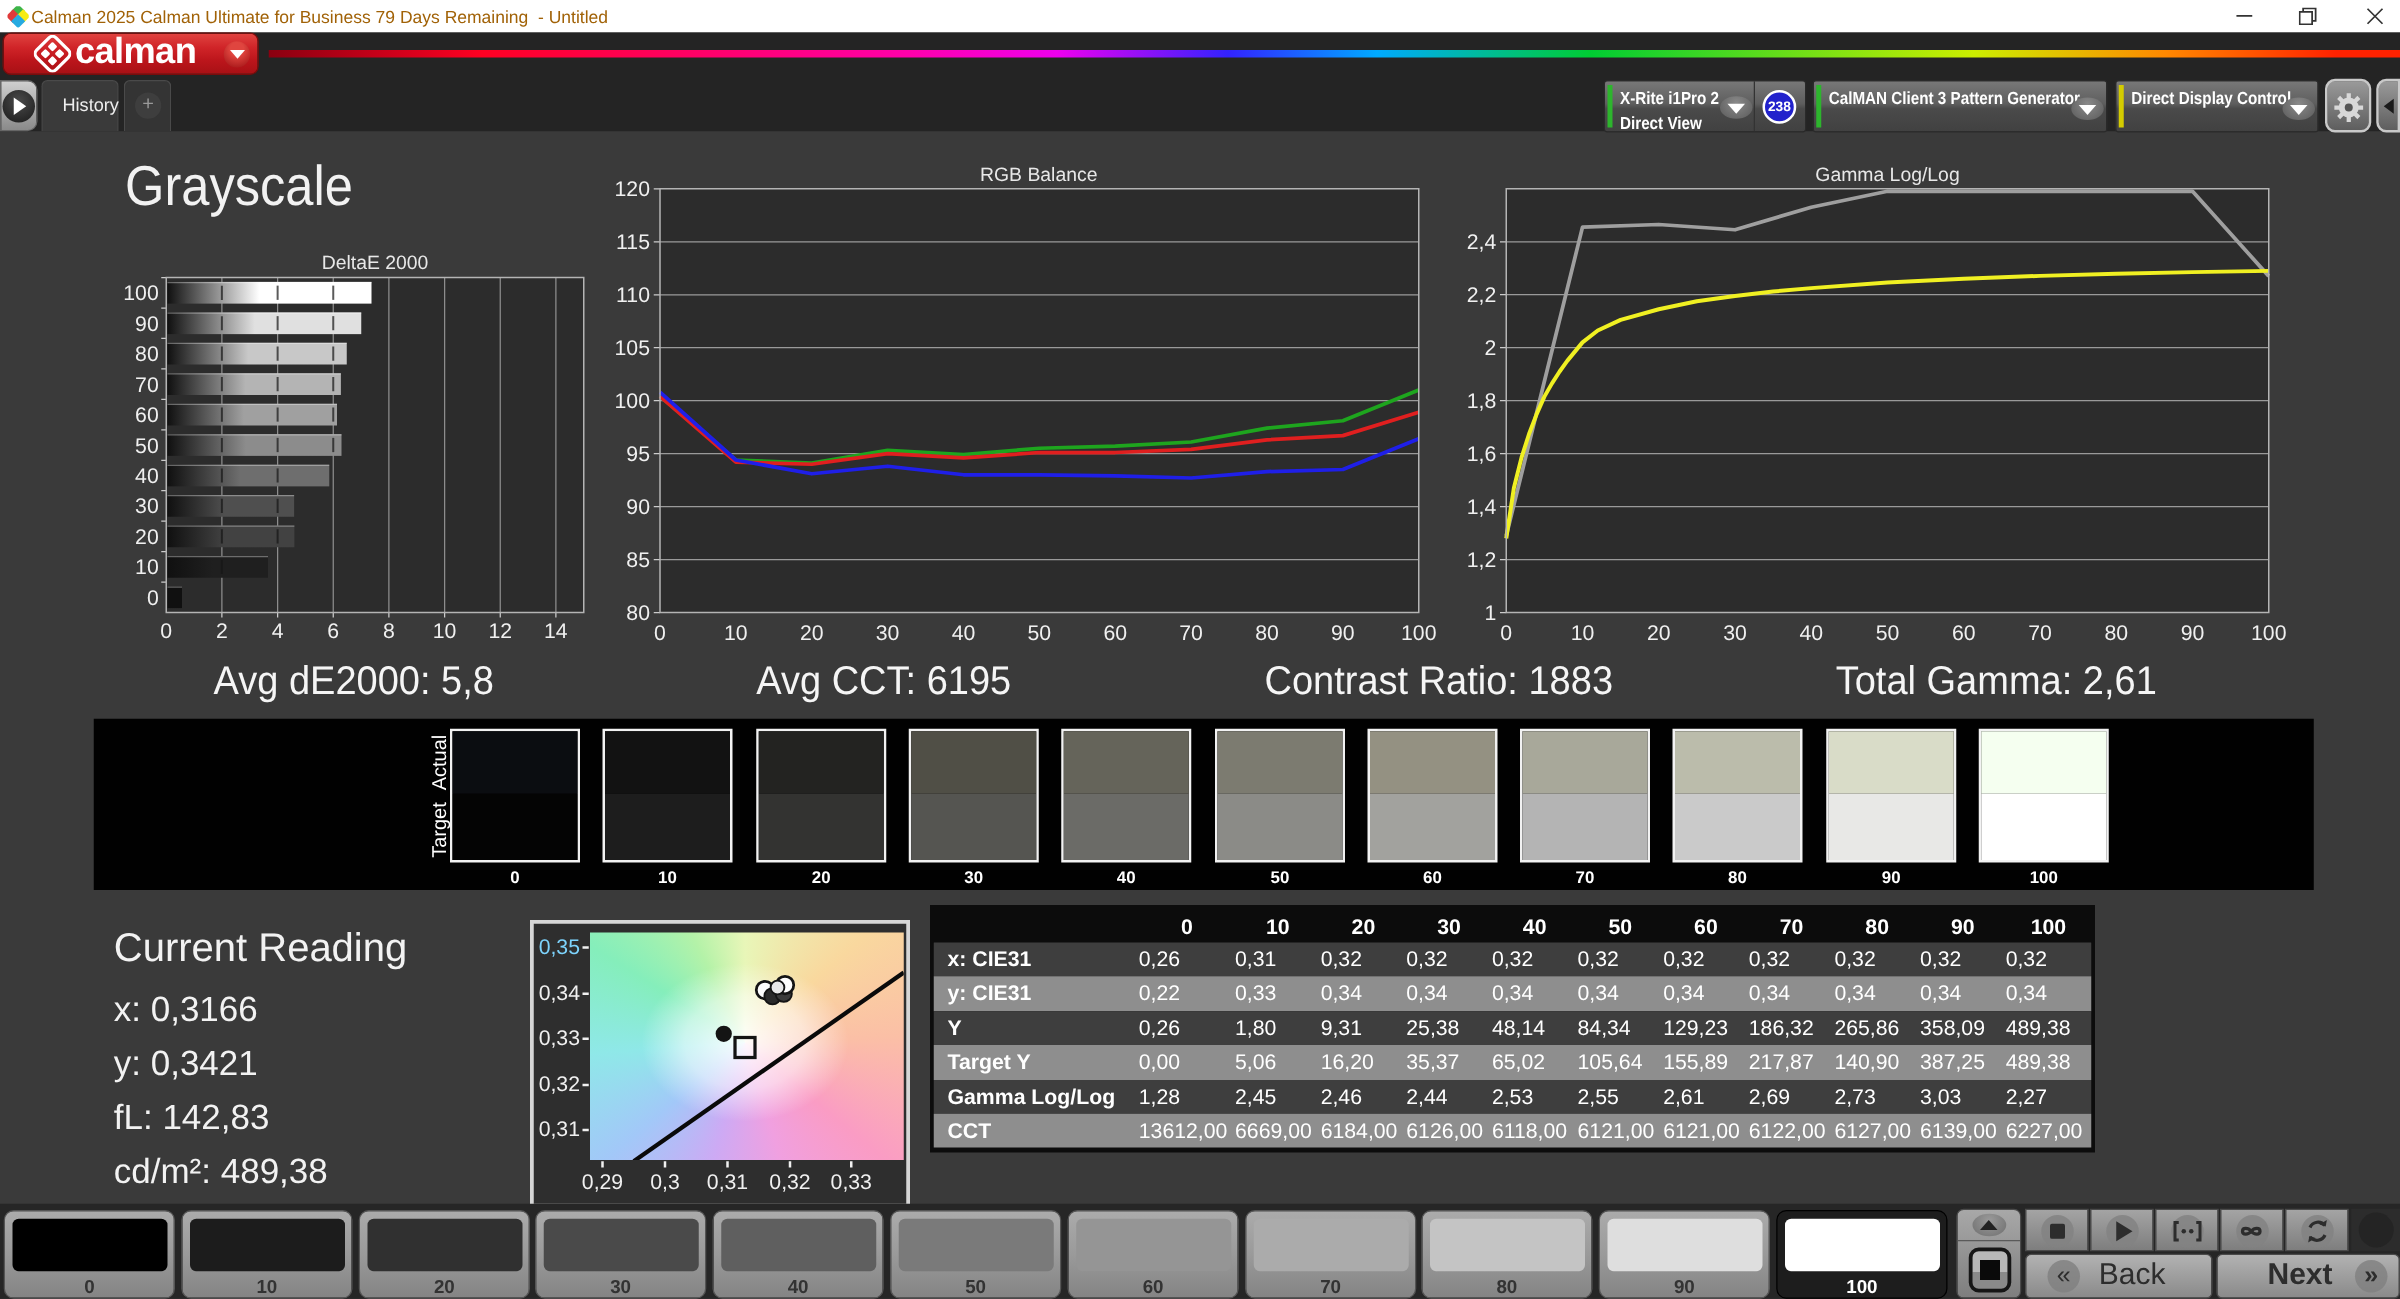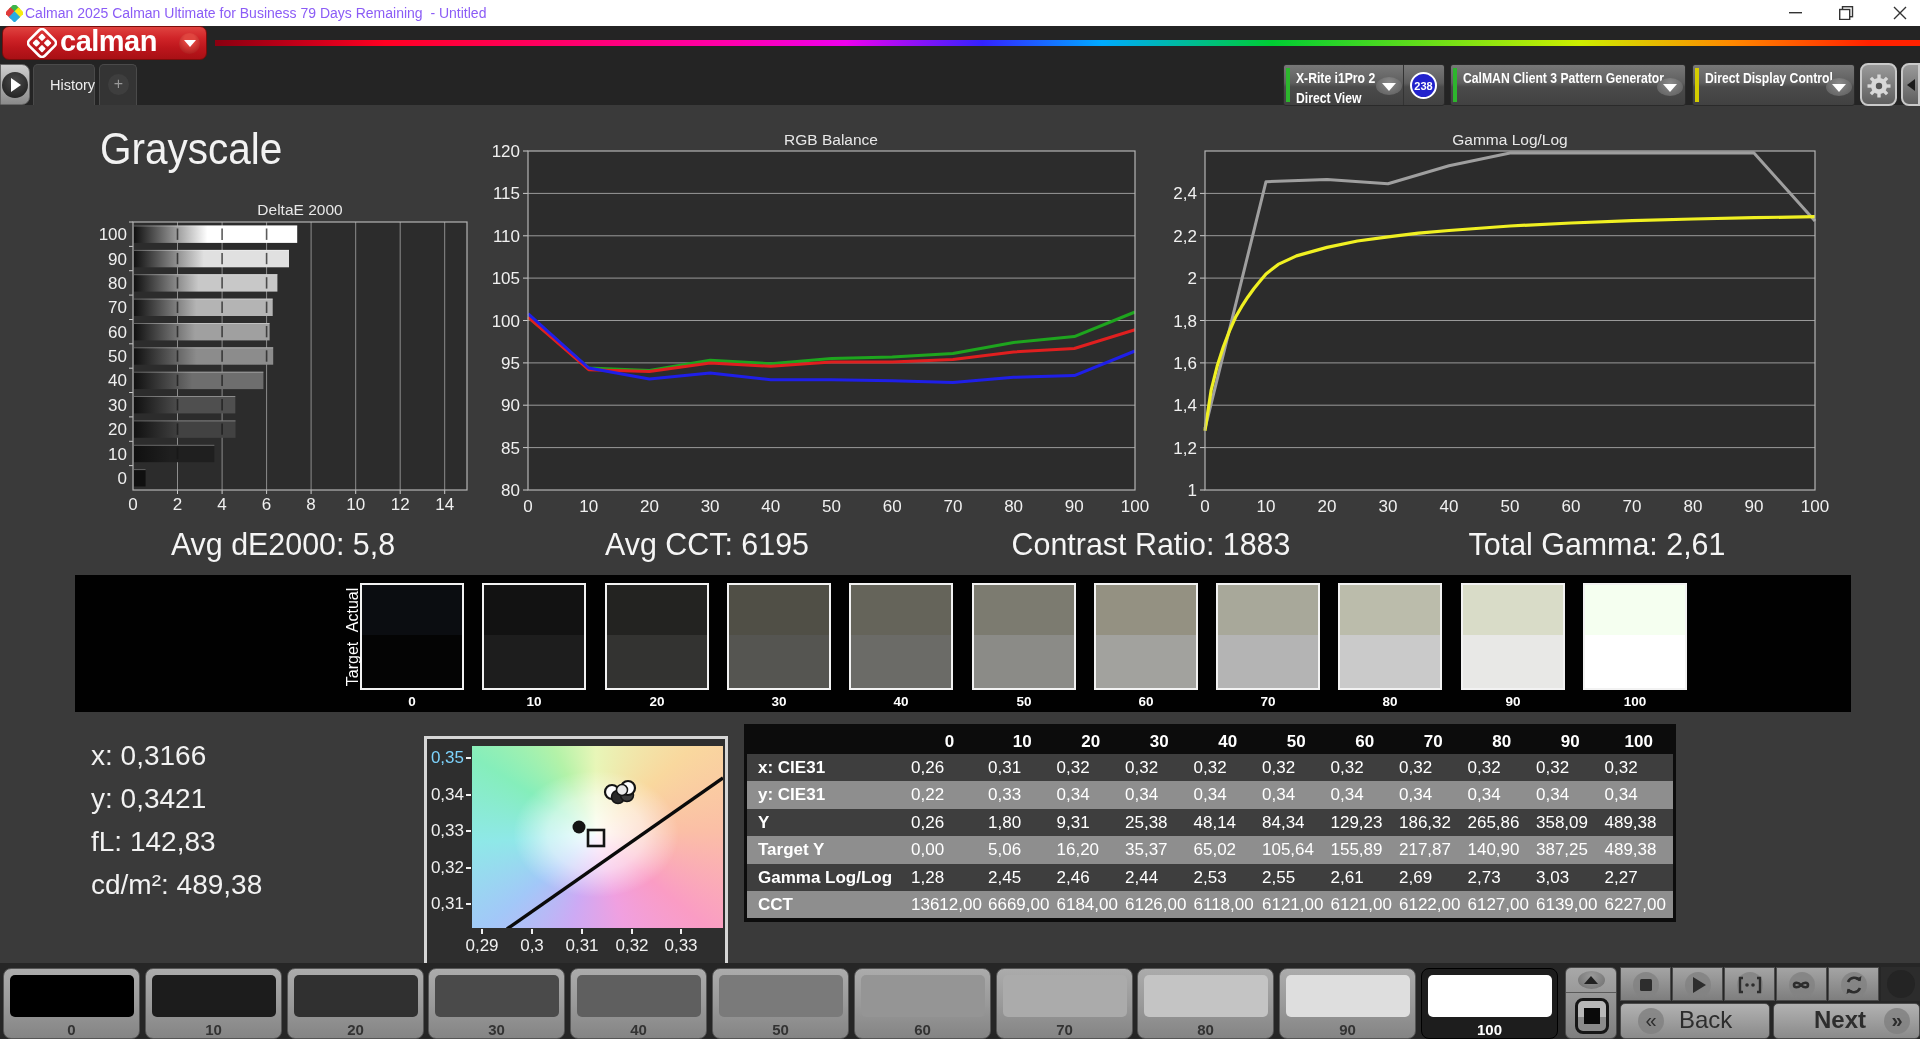--- a/index.html
+++ b/index.html
@@ -1,20 +1,20 @@
 <!DOCTYPE html>
 <html><head>
 <meta charset="utf-8">
 <style>
 * { margin:0; padding:0; box-sizing:border-box; }
 html,body { width:1920px; height:1039px; overflow:hidden; background:#3a3a3a;
   font-family:"Liberation Sans", sans-serif; }
 .abs { position:absolute; }
 #titlebar { position:absolute; left:0; top:0; width:1920px; height:26px; background:#ffffff; }
-#titletext { position:absolute; left:25px; top:5px; font-size:14px; color:#8b5cf6; white-space:nowrap; }
+#titletext { position:absolute; left:25px; top:5px; font-size:14px; color:#a16207; white-space:nowrap; }
 #hdr { position:absolute; left:0; top:26px; width:1920px; height:79px; background:#242424; }
 #calbtn { position:absolute; left:2px; top:0px; width:205px; height:34px; border-radius:7px;
   background:linear-gradient(180deg,#e04340 0%,#d02428 35%,#bd161c 65%,#a81015 100%);
   border:1px solid #7a0c0b; }
 #stripe { position:absolute; left:215px; top:14px; width:1705px; height:6px;
   background:linear-gradient(90deg,#8a0010 0%, #ff0022 10%, #ff00aa 30%, #ee00ee 37%, #3322ff 45%, #00aaff 52%, #00cc33 62%, #ccee00 80%, #ff8800 89%, #ff2200 97%); }
 #tabplay { position:absolute; left:0px; top:38px; width:30px; height:41px;
   background:linear-gradient(180deg,#cfcfcf,#8a8a8a); border-radius:0 8px 8px 0; border:1px solid #666; }
 #tabplay .circ { position:absolute; left:1px; top:7px; width:26px; height:26px; border-radius:50%;
   background:radial-gradient(circle at 50% 35%, #4a4a4a, #1a1a1a); }
@@ -453,20 +453,21 @@
 <div class="swl" style="left:1386px">90</div>
 <div class="sw" style="left:1508px">
       <div class="a" style="background:#f5fff0"></div>
       <div class="t" style="background:#ffffff"></div>
     </div>
 <div class="swl" style="left:1508px">100</div>
 <div class="rot" style="left:248px;top:26px;width:60px;text-align:center;">Actual</div>
 <div class="rot" style="left:248px;top:80px;width:60px;text-align:center;">Target</div>
 </div>
 <div id="reading">
+  <h2>Current Reading</h2>
   <div>x: 0,3166</div>
   <div>y: 0,3421</div>
   <div>fL: 142,83</div>
   <div>cd/m²: 489,38</div>
 </div>
 <div id="ciebox">
 <div class="abs" style="left:45px;top:7px;width:251px;height:182px;background:
 radial-gradient(ellipse 115px 88px at 124px 88px, rgba(255,255,255,0.92) 0%, rgba(255,255,255,0.55) 42%, rgba(255,255,255,0) 72%),
 conic-gradient(from 0deg at 124px 88px,
  #e8f6b8 0deg, #f9d89e 48deg, #fbbfa6 88deg, #fa9cc4 130deg, #f0a0e0 163deg,

